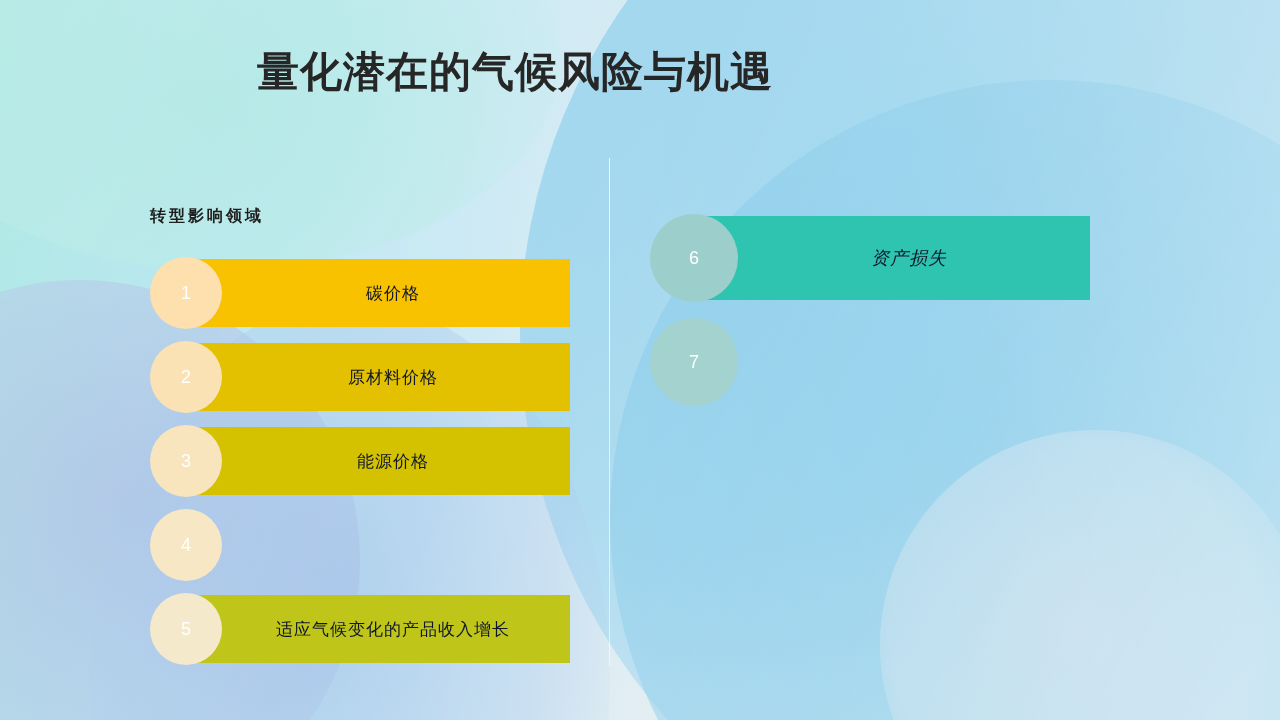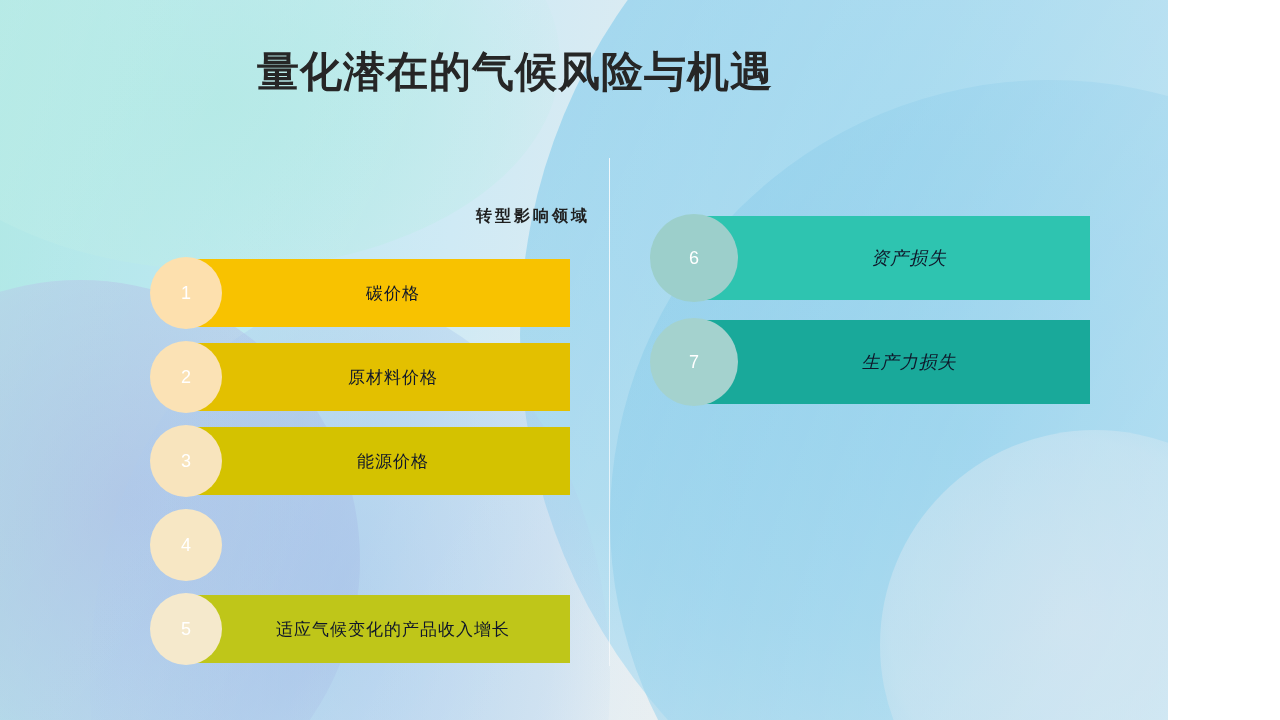--- a/index.html
+++ b/index.html
@@ -7,21 +7,21 @@
     padding: 0;
   }
   body {
     width: 1280px;
     height: 720px;
     overflow: hidden;
     font-family: "Liberation Sans", sans-serif;
   }
   #slide {
     position: relative;
-    width: 1168px;
+    width: 1280px;
     height: 720px;
     overflow: hidden;
     background: #eef0ea;
   }
   
   .bg-base {
     position: absolute;
     inset: 0;
     background: linear-gradient(100deg, #a8e6e2 0%, #b7e7ef 18%, #cfeaf5 38%, #e6ecef 62%, #eceee8 80%, #f1f1ea 100%);
   }
@@ -106,21 +106,21 @@
     position: absolute;
   }
   .col-left  { left: 150px; top: 206px; width: 440px; }
   .col-right { left: 650px; top: 206px; width: 440px; }
 
   .col-heading {
     font-size: 16px;
     font-weight: 700;
     color: #1f1f1f;
     letter-spacing: 3px;
-    text-align: right;
+    text-align: left;
     margin-bottom: 24px;
   }
   .col-right .col-heading { margin-left: 54px; }
 
   .row {
     position: relative;
     display: flex;
     align-items: center;
   }
   .row-bar {
@@ -219,20 +219,17 @@
   <div class="column col-right">
 
     <div class="row">
       <div class="row-bar" style="background:#2ec4b0">
         <span class="row-label">资产损失</span>
       </div>
       <div class="badge" style="background:#9ccfcb">6</div>
     </div>
 
     <div class="row">
-      <div class="row-bar" style="background:#19a99a">
-        <span class="row-label">生产力损失</span>
-      </div>
       <div class="badge" style="background:#a4d2ce">7</div>
     </div>
   </div>
 
 </div>
 
 </body></html>

